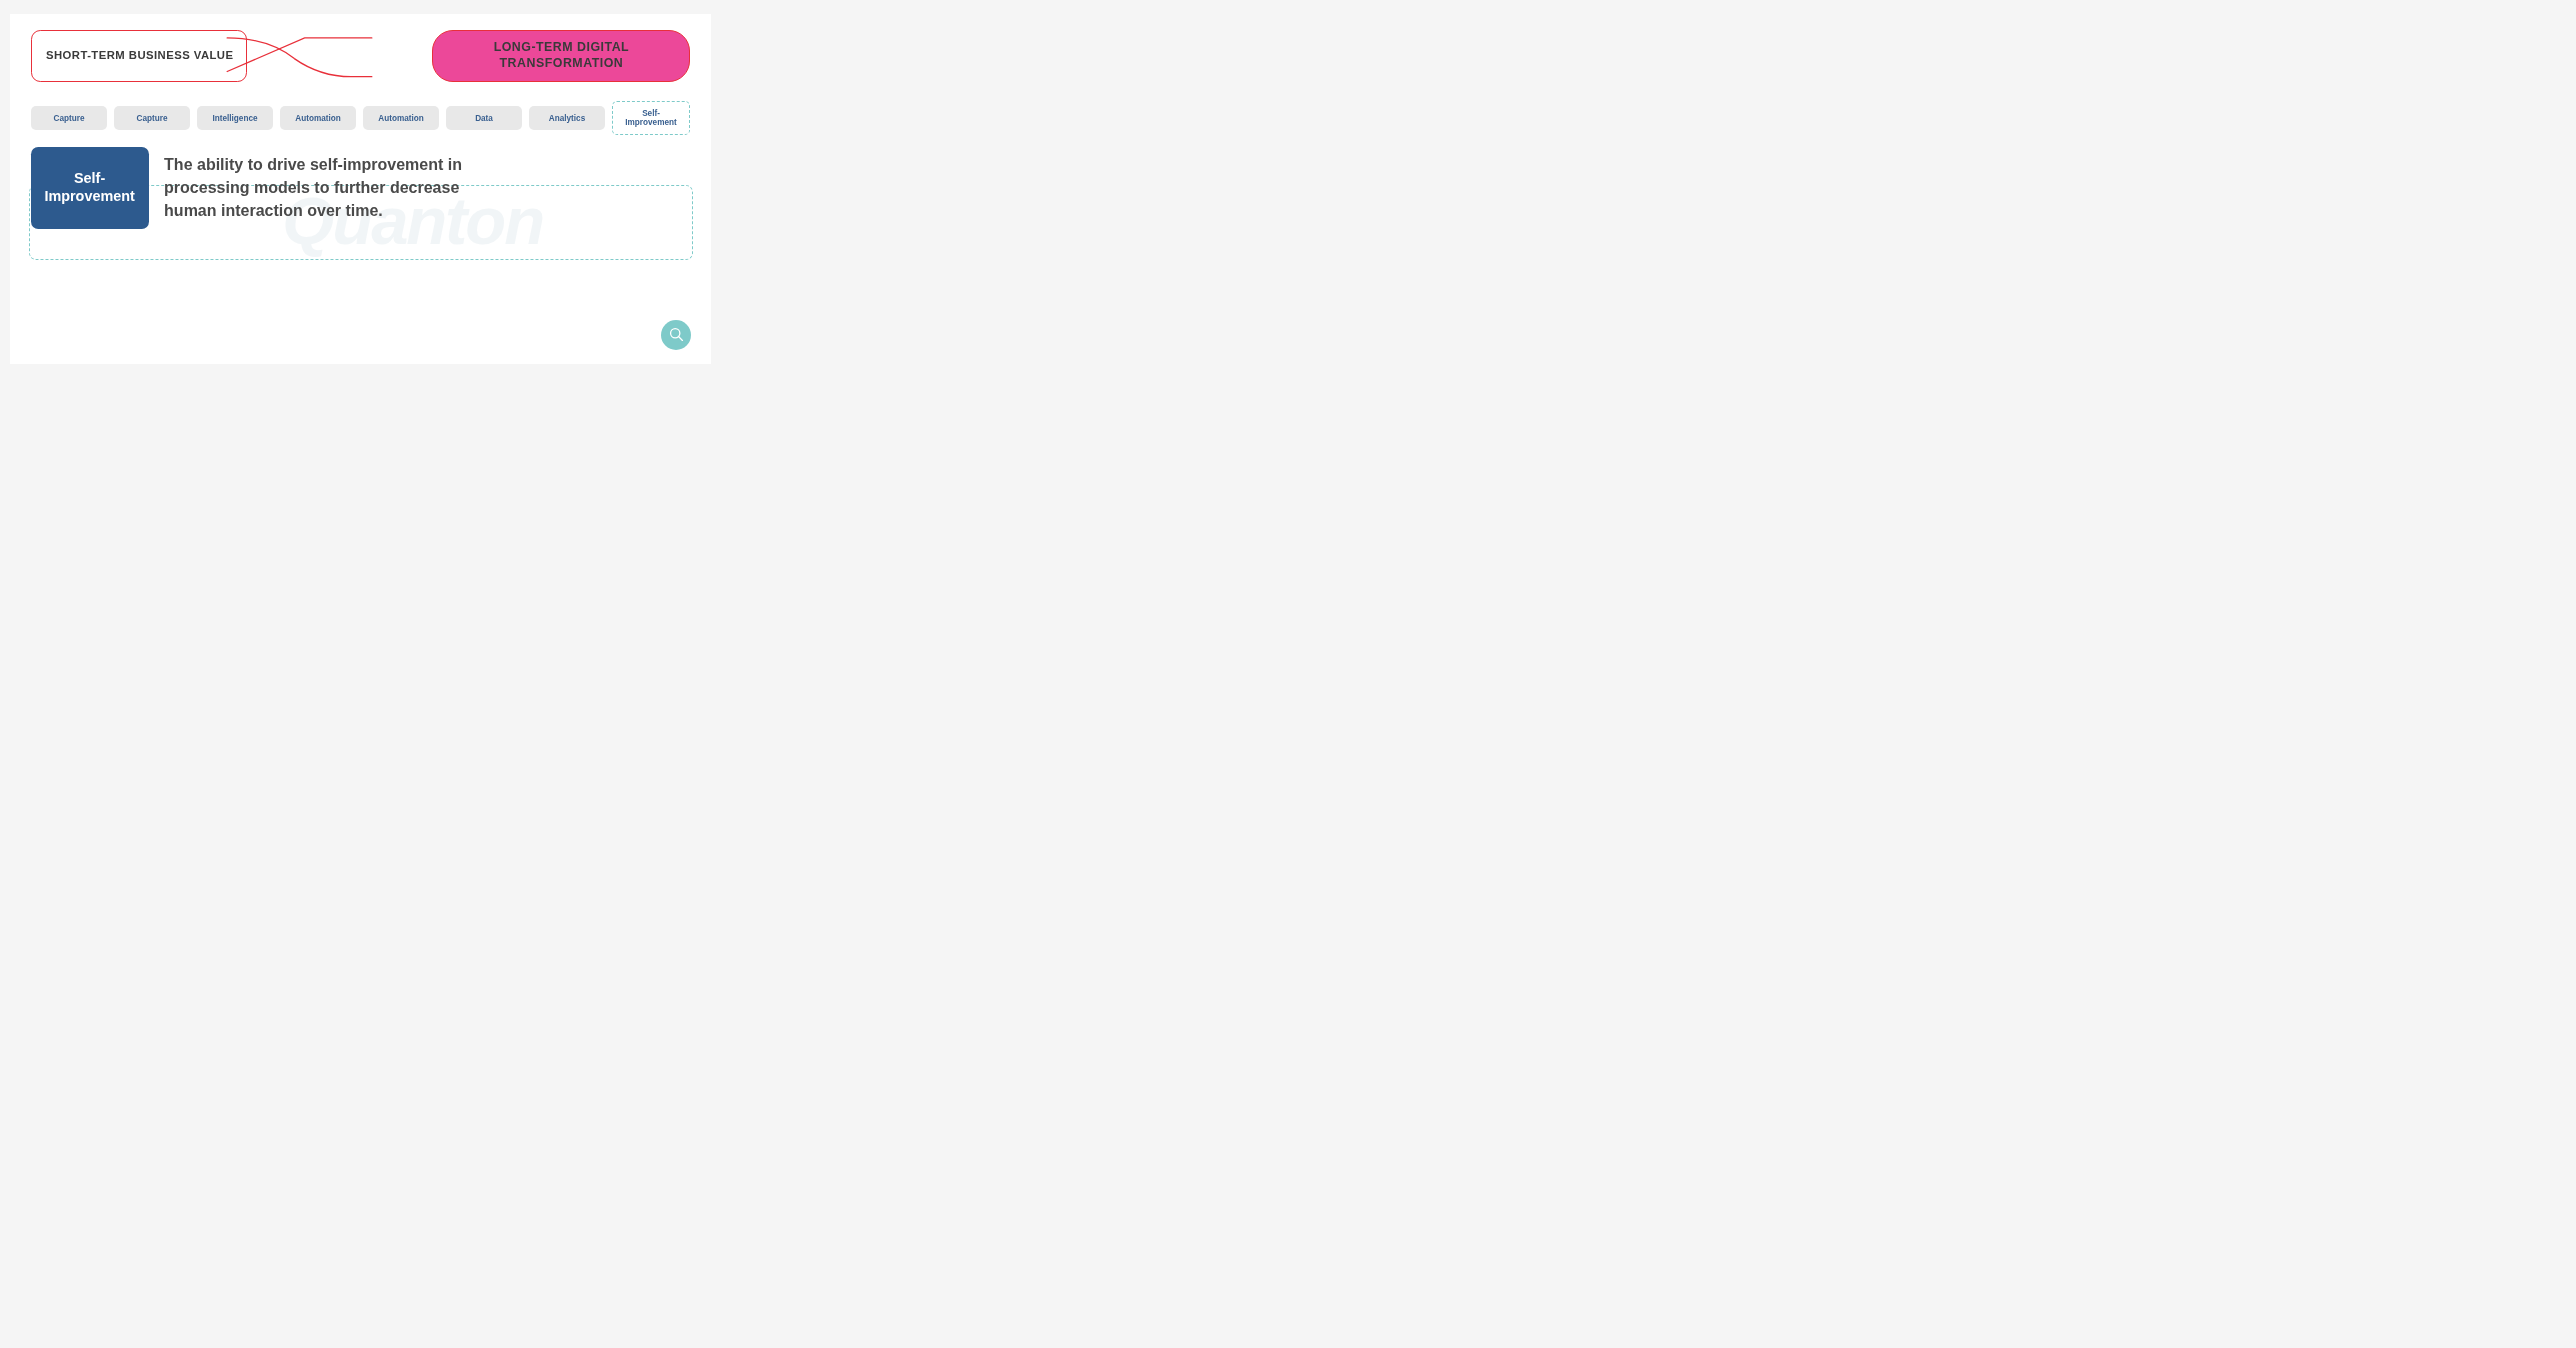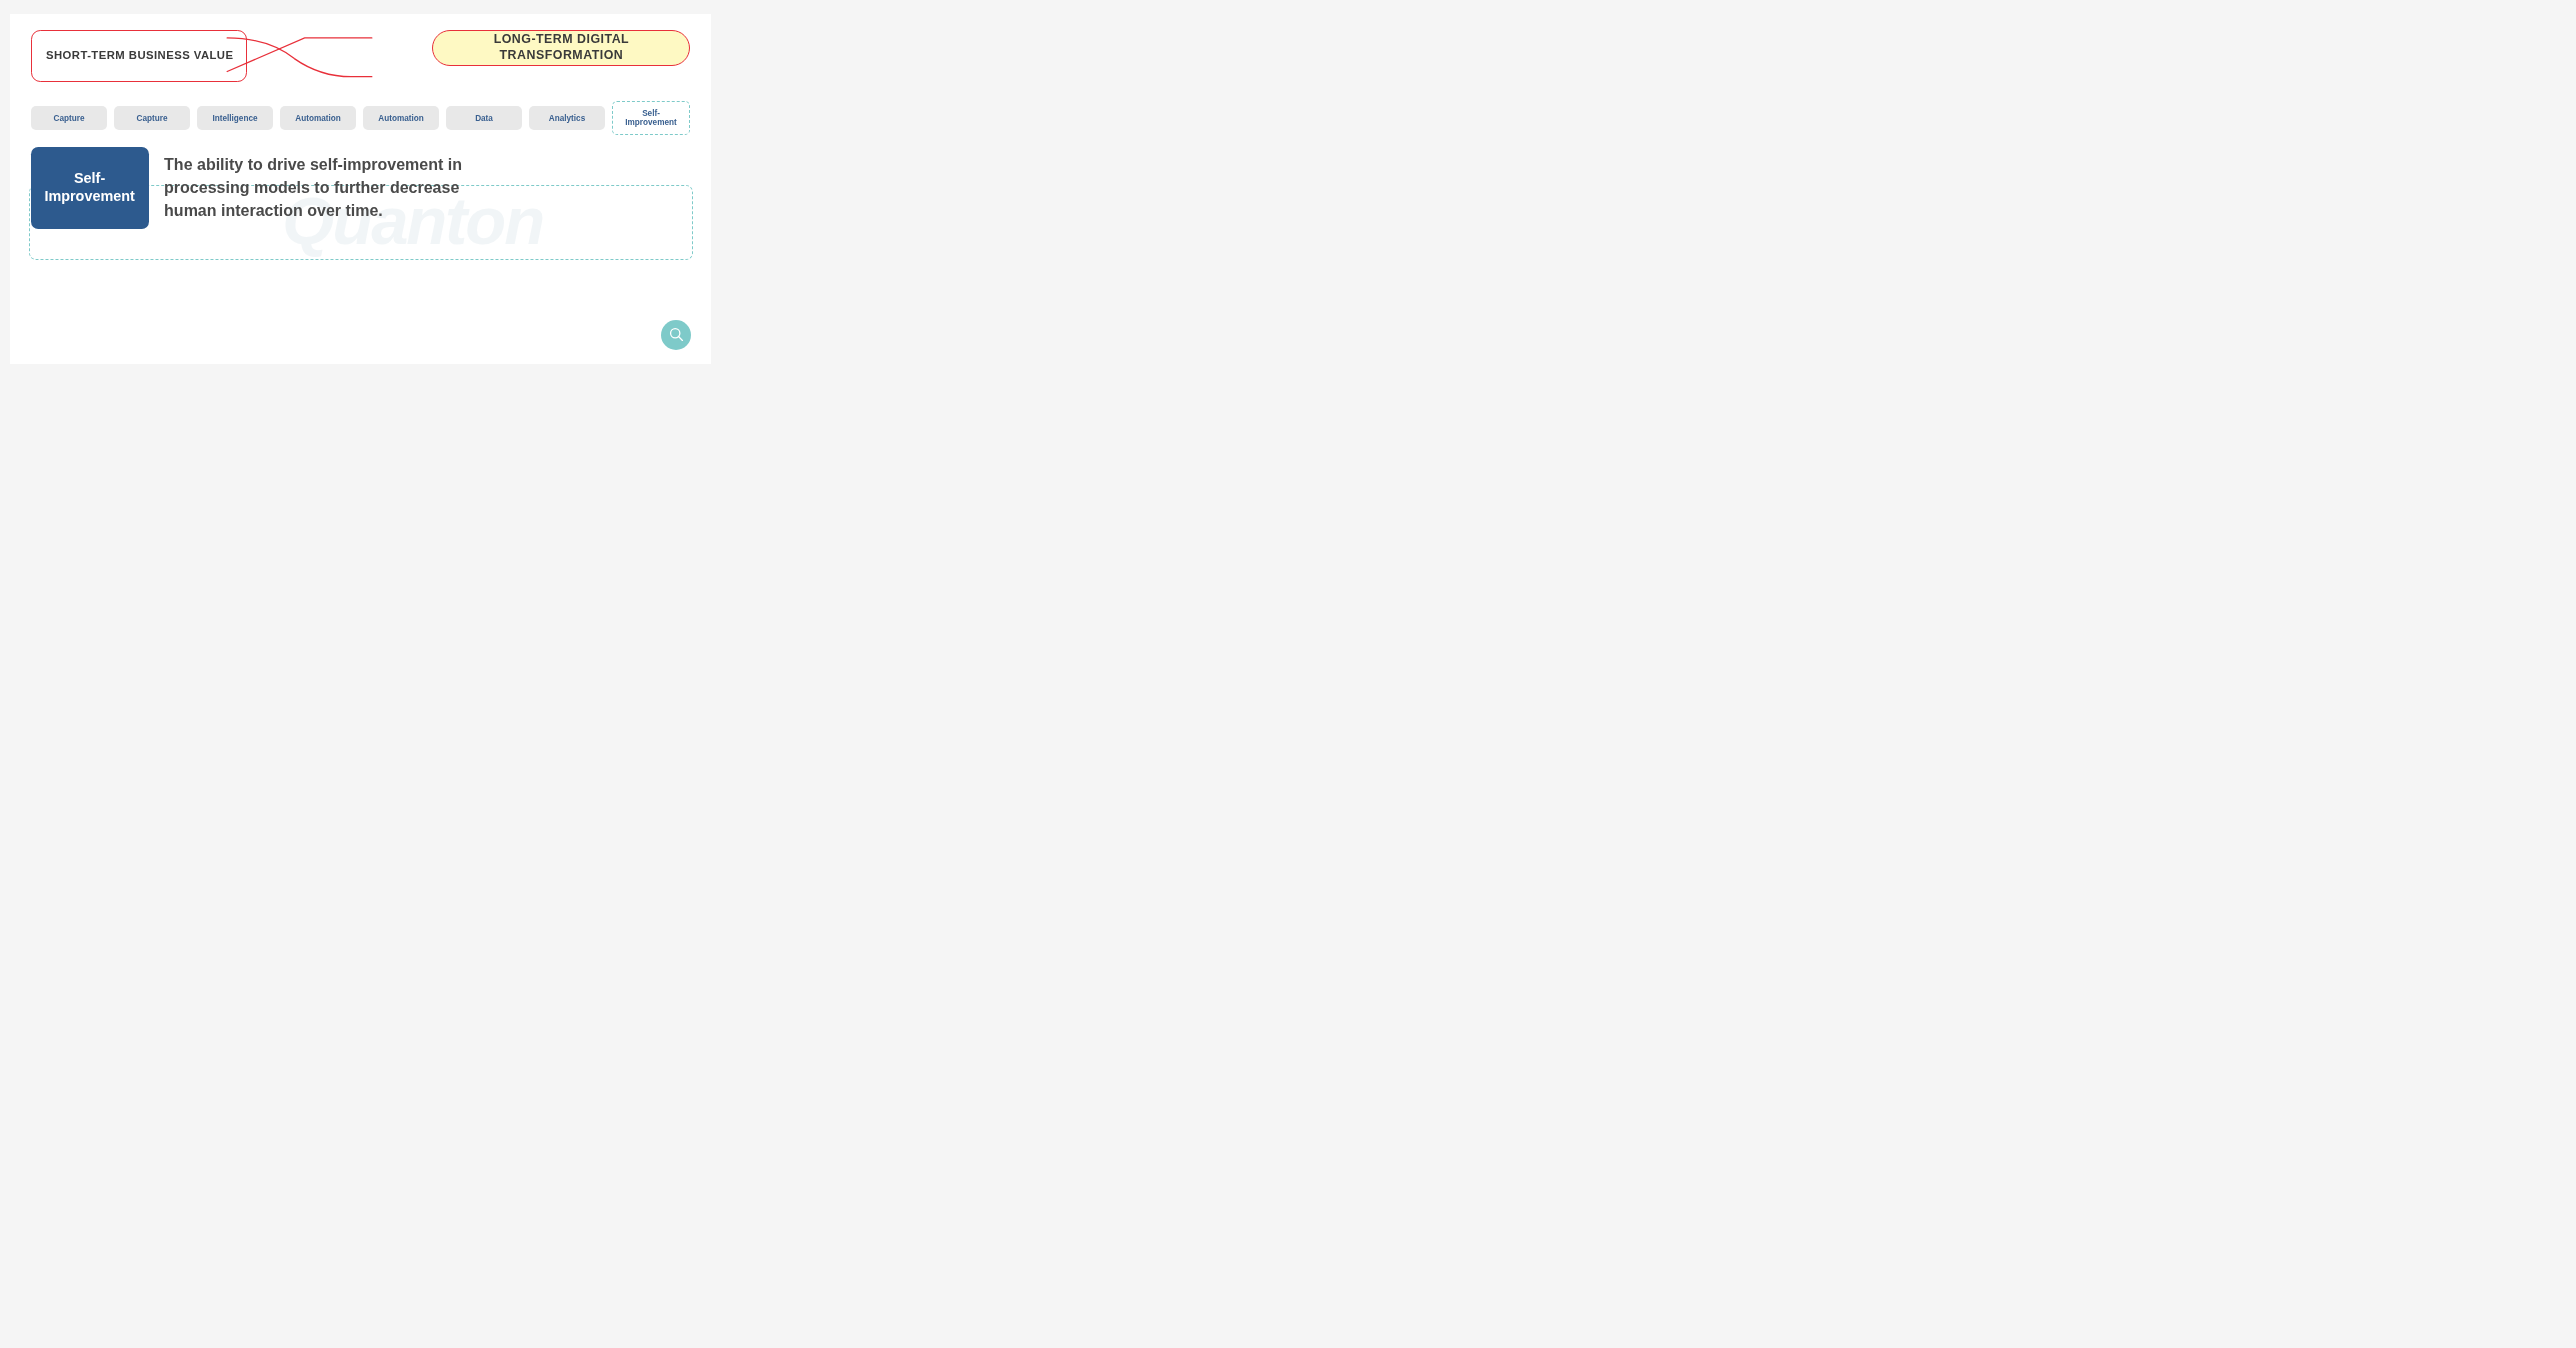--- a/index.html
+++ b/index.html
@@ -55,28 +55,28 @@
       color: #3a3a3a;
       letter-spacing: 0.04em;
       text-transform: uppercase;
       line-height: 1.2;
     }
 
     .banner-right {
       border: 1.3px solid #e8303a;
       border-radius: 21px;
       width: 258px;
-      height: 36px;
+      height: 52px;
       display: flex;
       align-items: center;
       justify-content: center;
       position: absolute;
       right: 0;
       top: 0;
-      background: #fef9c3;
+      background: #ec4899;
       z-index: 2;
     }
 
     .banner-right-text {
       font-size: 12.4px;
       font-weight: 900;
       color: #3a3a3a;
       letter-spacing: 0.04em;
       text-transform: uppercase;
       text-align: center;

